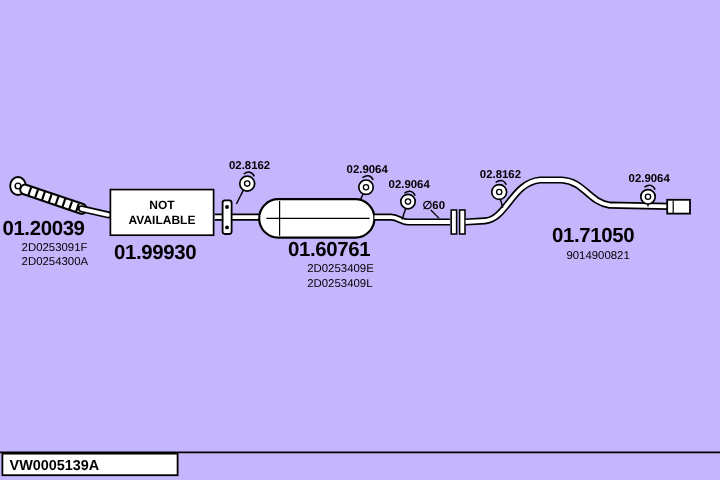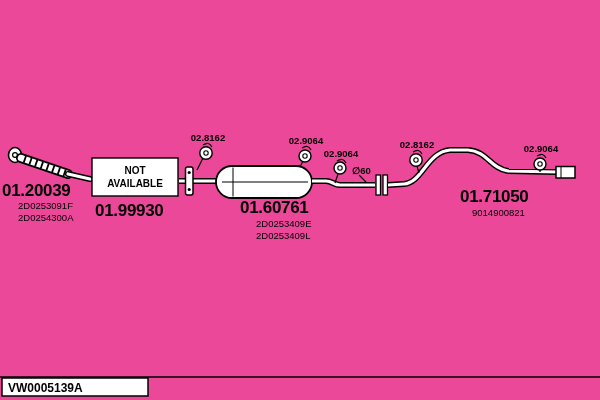--- a/index.html
+++ b/index.html
@@ -1,19 +1,19 @@
 <!DOCTYPE html>
 <html><head>
 <meta charset="utf-8">
 <style>
   html,body{margin:0;padding:0;background:#ffffff;}
   .stage{
     position:relative;
     width:600px;height:400px;
-    background:#ec4899;
+    background:#c4b5fd;
     font-family:"Liberation Sans",sans-serif;
     overflow:hidden;
   }
   svg text{fill:#000;}
   .big{font-family:"Liberation Sans",sans-serif;font-size:17px;font-weight:bold;letter-spacing:-0.3px;}
   .small{font-family:"Liberation Sans",sans-serif;font-size:9.5px;font-weight:normal;}
   .mount{font-family:"Liberation Sans",sans-serif;font-size:9.5px;font-weight:bold;text-anchor:middle;}
   .boxlabel{font-family:"Liberation Sans",sans-serif;font-size:10px;font-weight:bold;text-anchor:middle;}
   .anno{font-family:"Liberation Sans",sans-serif;font-size:9.5px;font-weight:bold;}
   .code{font-family:"Liberation Sans",sans-serif;font-size:12px;font-weight:bold;}

